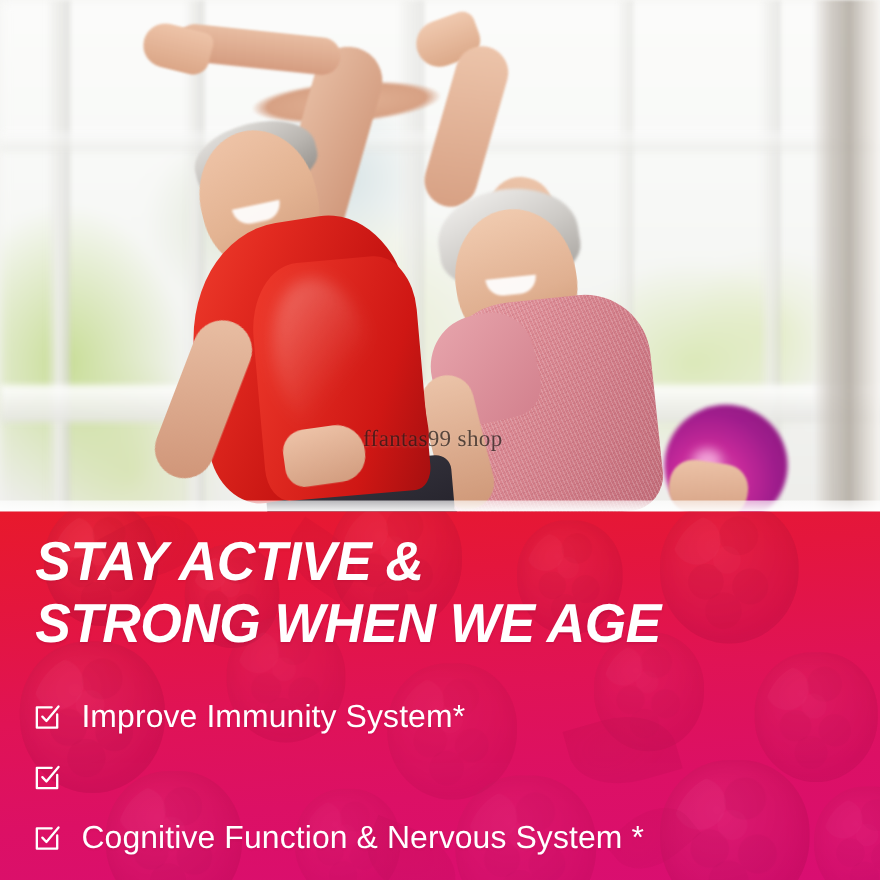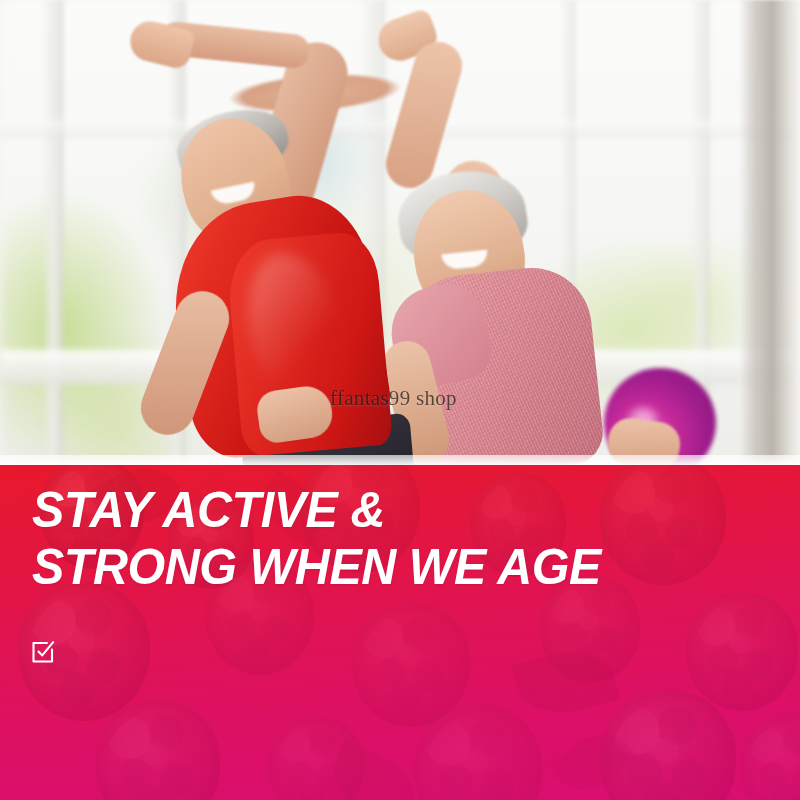--- a/index.html
+++ b/index.html
@@ -315,26 +315,44 @@
       <div class="leaf" style="left:330px;top:290px;width:88px;height:58px;transform:rotate(22deg);opacity:.85;"></div>
       <div class="leaf" style="left:556px;top:272px;width:74px;height:50px;transform:rotate(-40deg);opacity:.7;"></div>
     </div>
   </div>
 
   <div class="headline">STAY ACTIVE &amp;
 STRONG WHEN WE AGE</div>
 
   <div class="bullets">
 
+    <div class="bullet">
+      <span class="cbox">
+        <svg width="26" height="26" viewBox="0 0 26 26">
+          <path d="M22 10.5 V22.5 H3.5 V4 H17" fill="none" stroke="#ffffff" stroke-width="2.1" stroke-linecap="round" stroke-linejoin="round"></path>
+          <path d="M8.5 12.5 L12.2 16.4 L23.2 3.2" fill="none" stroke="#ffffff" stroke-width="2.1" stroke-linecap="round" stroke-linejoin="round"></path>
+        </svg>
+      </span>
+      <span class="btext">Improve Immunity System*</span>
+    </div>
 
     <div class="bullet">
       <span class="cbox">
         <svg width="26" height="26" viewBox="0 0 26 26">
           <path d="M22 10.5 V22.5 H3.5 V4 H17" fill="none" stroke="#ffffff" stroke-width="2.1" stroke-linecap="round" stroke-linejoin="round"></path>
           <path d="M8.5 12.5 L12.2 16.4 L23.2 3.2" fill="none" stroke="#ffffff" stroke-width="2.1" stroke-linecap="round" stroke-linejoin="round"></path>
         </svg>
       </span>
     </div>
 
+    <div class="bullet">
+      <span class="cbox">
+        <svg width="26" height="26" viewBox="0 0 26 26">
+          <path d="M22 10.5 V22.5 H3.5 V4 H17" fill="none" stroke="#ffffff" stroke-width="2.1" stroke-linecap="round" stroke-linejoin="round"></path>
+          <path d="M8.5 12.5 L12.2 16.4 L23.2 3.2" fill="none" stroke="#ffffff" stroke-width="2.1" stroke-linecap="round" stroke-linejoin="round"></path>
+        </svg>
+      </span>
+      <span class="btext">Cognitive Function &amp; Nervous System *</span>
+    </div>
 
   </div>
 
 </div>
 
 </body></html>

